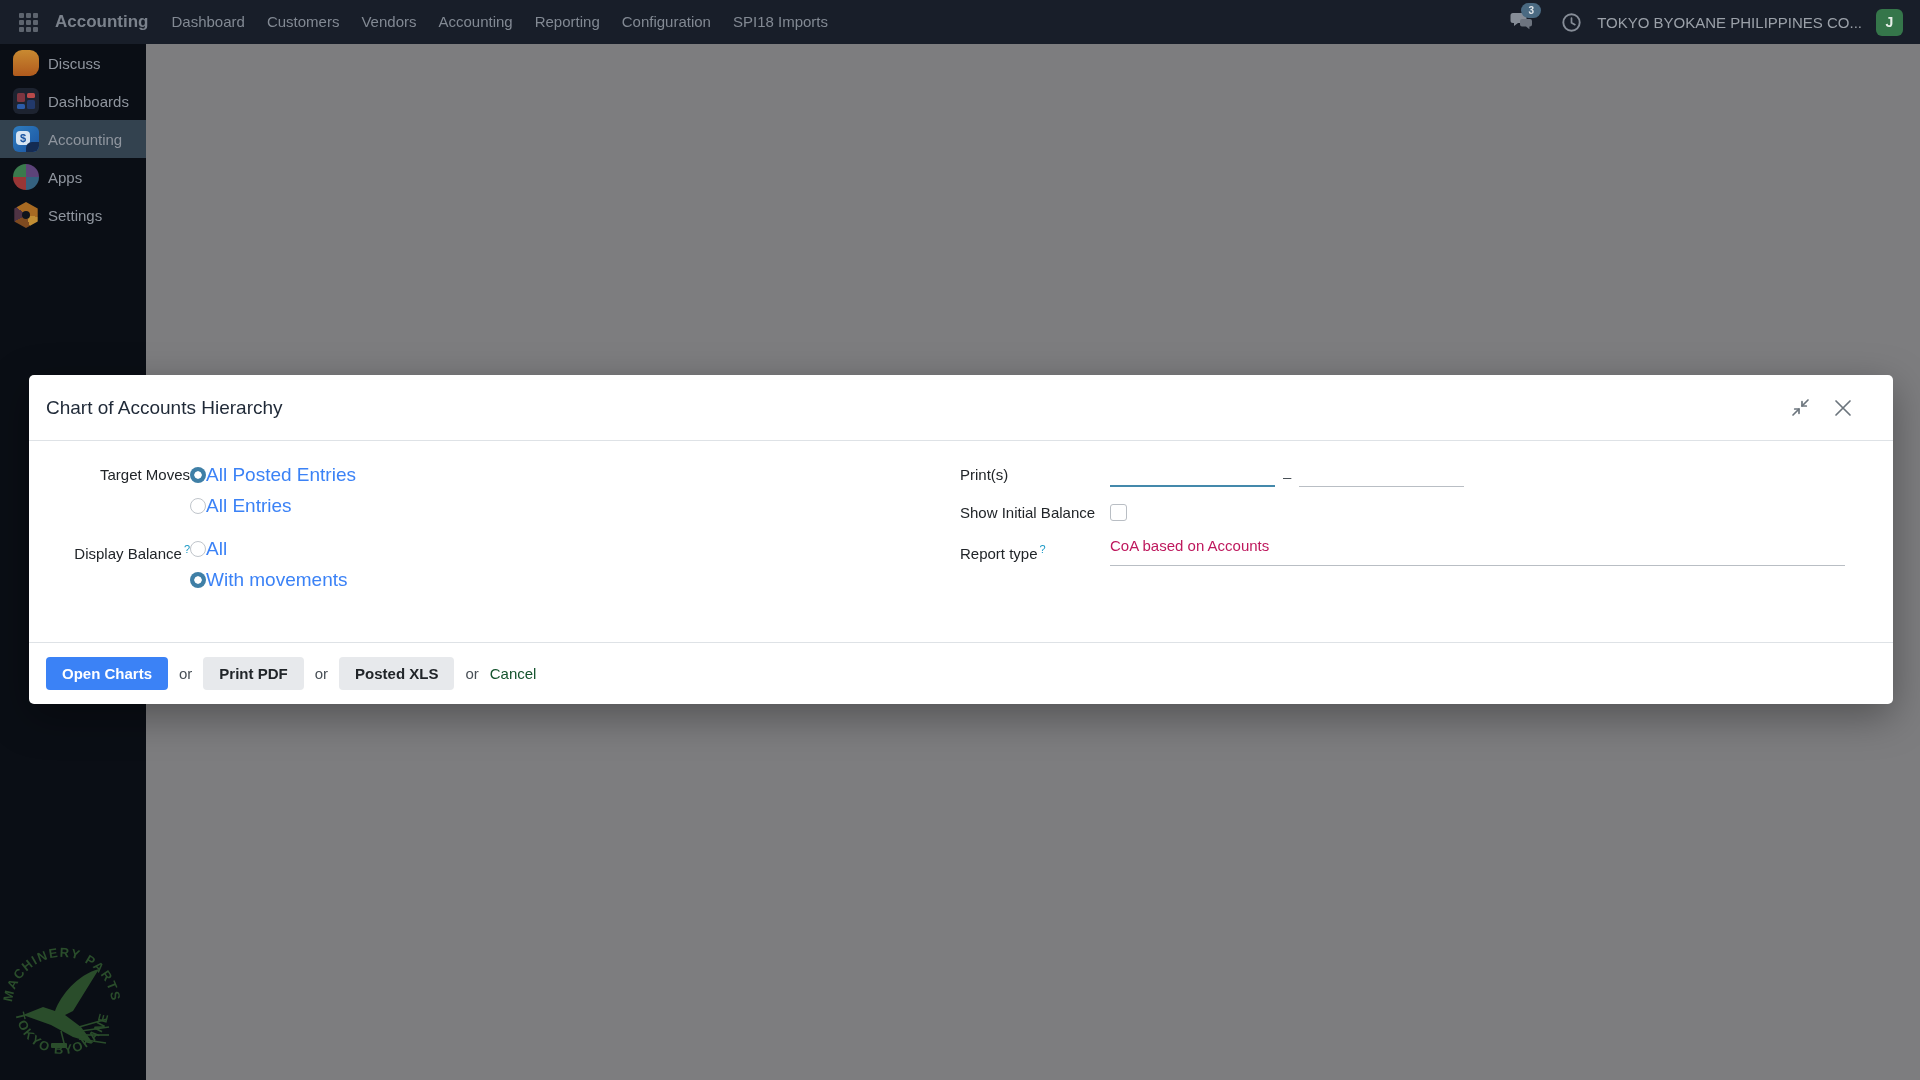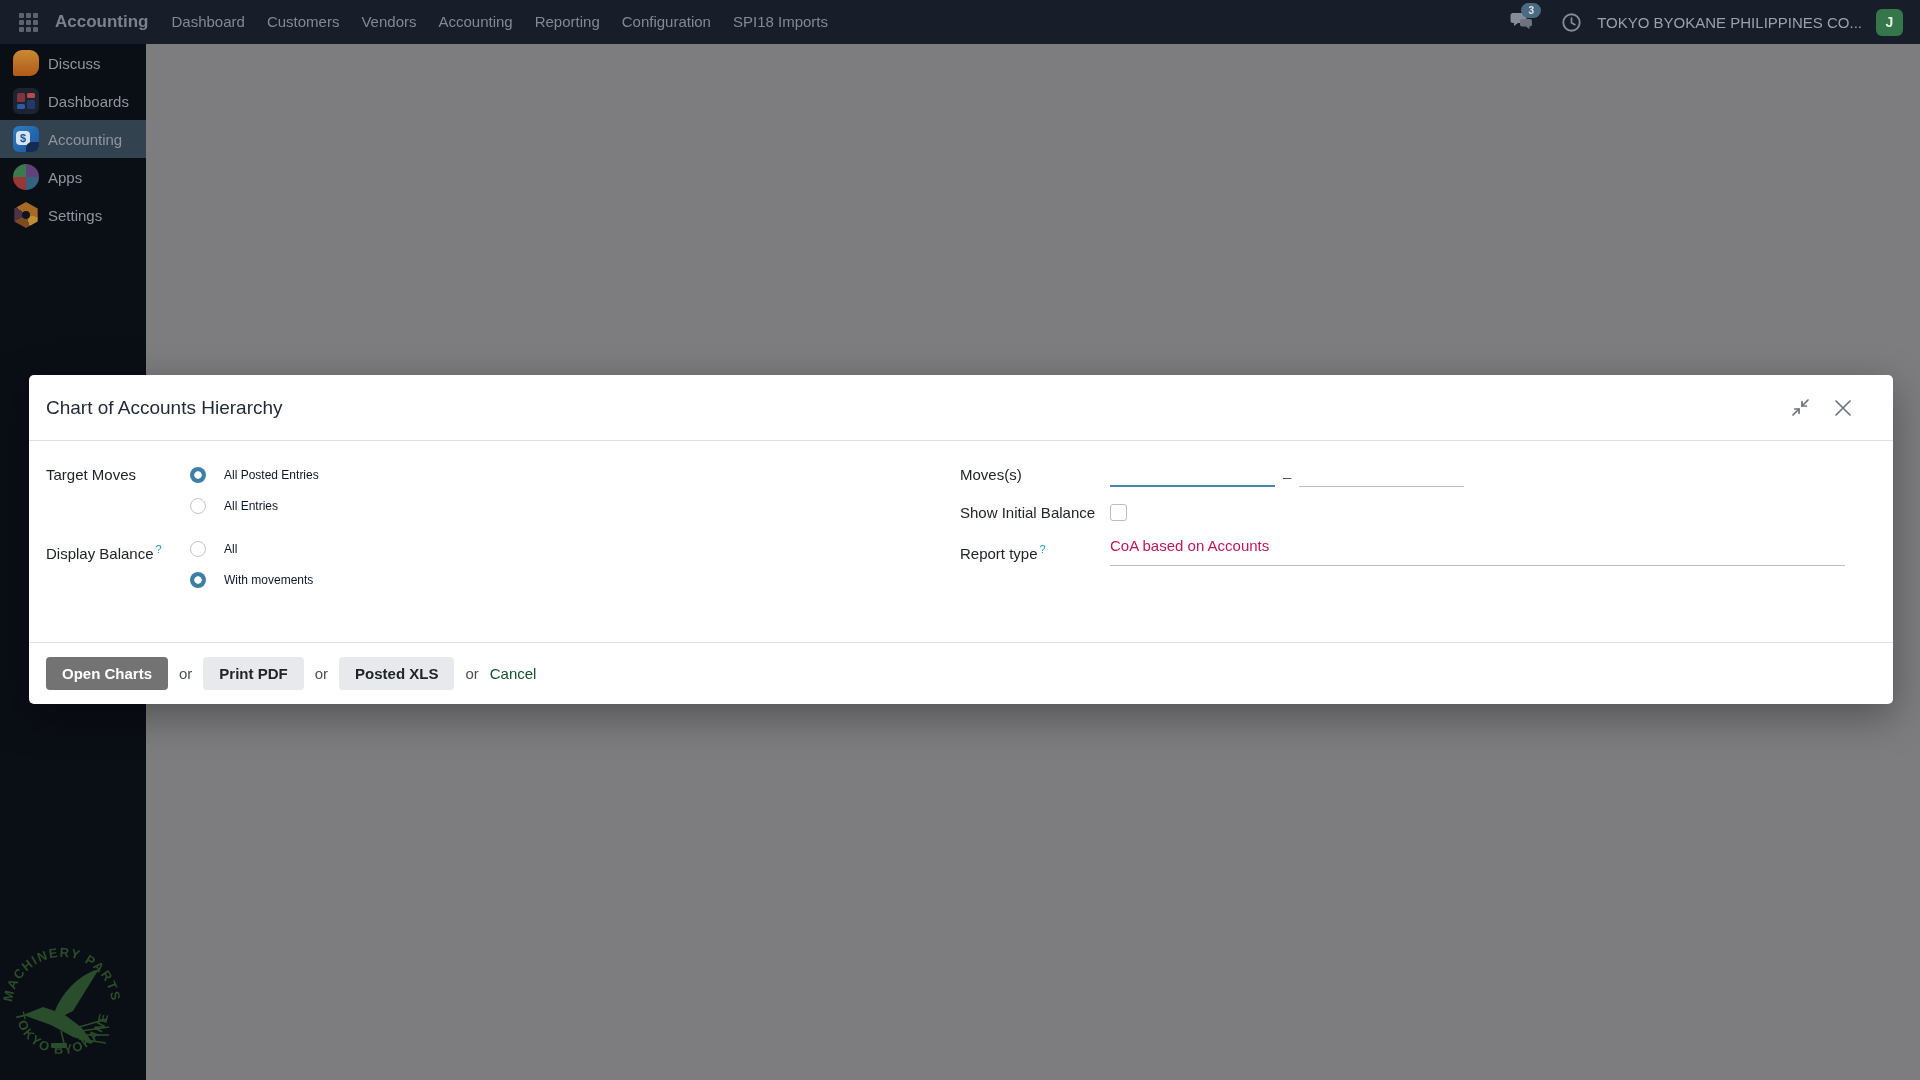--- a/index.html
+++ b/index.html
@@ -102,35 +102,35 @@
   .field-group { position:absolute; display:flex; }
   .fg-target  { left:17px;  top:22px; }
   .fg-display { left:17px;  top:96px; }
   .fg-dates   { left:931px; top:22px; }
   .fg-initial { left:931px; top:60px; }
   .fg-report  { left:931px; top:96px; }
 
   .f-label {
     font-size:15px; color:#212529; line-height:24px; white-space:nowrap;
   }
-  .fg-target .f-label, .fg-display .f-label { width:144px; }
+  .fg-target .f-label, .fg-display .f-label { width:144px;text-align:right; }
   .fg-dates .f-label, .fg-initial .f-label, .fg-report .f-label { width:150px; }
   .help-sup { font-size:11px; color:#1b99c6; vertical-align:super; margin-left:2px; cursor:pointer; }
 
   .radio-col { display:flex; flex-direction:column; gap:7px; }
   .radio-line { display:flex; align-items:center; height:24px; cursor:pointer; }
   .radio {
     width:16px; height:16px; border-radius:50%; flex:0 0 16px;
     background:#ffffff; border:1px solid #c0c5cb;
   }
   .radio.checked {
     border:none;
     background:radial-gradient(circle at center,#ffffff 0 3.4px,#3f7fa6 4px 100%);
   }
-  .radio-label { margin-left:18px; font-size:12px; color:#0f172a; }
+  .radio-label { margin-left:0; font-size:19px; color:#3b82f6; }
 
   .date-inputs { display:flex; align-items:flex-end; height:24px; }
   .date-input { width:165px; height:24px; }
   .date-input.focused { border-bottom:2px solid #4489ab; }
   .date-input.plain { border-bottom:1px solid #b9bec4; }
   .date-sep { margin:0 8px; font-size:15px; color:#495057; line-height:20px; }
 
   .checkbox {
     width:17px; height:17px; border:1px solid #b9bec4; border-radius:3px;
     background:#fff; margin-top:3px; cursor:pointer;
@@ -142,21 +142,21 @@
   .select-value { font-size:15px; color:#be185d; }
 
   .modal-footer {
     position:absolute; left:0; top:267px; width:100%; height:62px;
     border-top:1px solid #dee2e6; display:flex; align-items:center; padding-left:17px;
   }
   .btn {
     height:33px; border:none; border-radius:4px; font-family:inherit;
     font-size:15px; font-weight:600; padding:0 16px; cursor:pointer;
   }
-  .btn-primary { background:#737373; color:#ffffff; }
+  .btn-primary { background:#3b82f6; color:#ffffff; }
   .btn-light { background:#e7e9ec; color:#212529; }
   .or-text { font-size:15px; color:#495057; margin:0 11px; }
   .link-cancel { font-size:15px; color:#14532d; cursor:pointer; text-decoration:none; }
 </style>
 </head>
 <body>
 
 <header class="topbar">
   <div class="grid-icon">
     <span></span>
@@ -300,21 +300,21 @@
           <span class="radio-label">All</span>
         </div>
         <div class="radio-line">
           <span class="radio checked"></span>
           <span class="radio-label">With movements</span>
         </div>
       </div>
     </div>
 
     <div class="field-group fg-dates">
-      <div class="f-label">Moves(s)</div>
+      <div class="f-label">Print(s)</div>
       <div class="date-inputs">
         <div class="date-input focused"></div>
         <span class="date-sep">–</span>
         <div class="date-input plain"></div>
       </div>
     </div>
 
     <div class="field-group fg-initial">
       <div class="f-label">Show Initial Balance</div>
       <div class="checkbox"></div>

